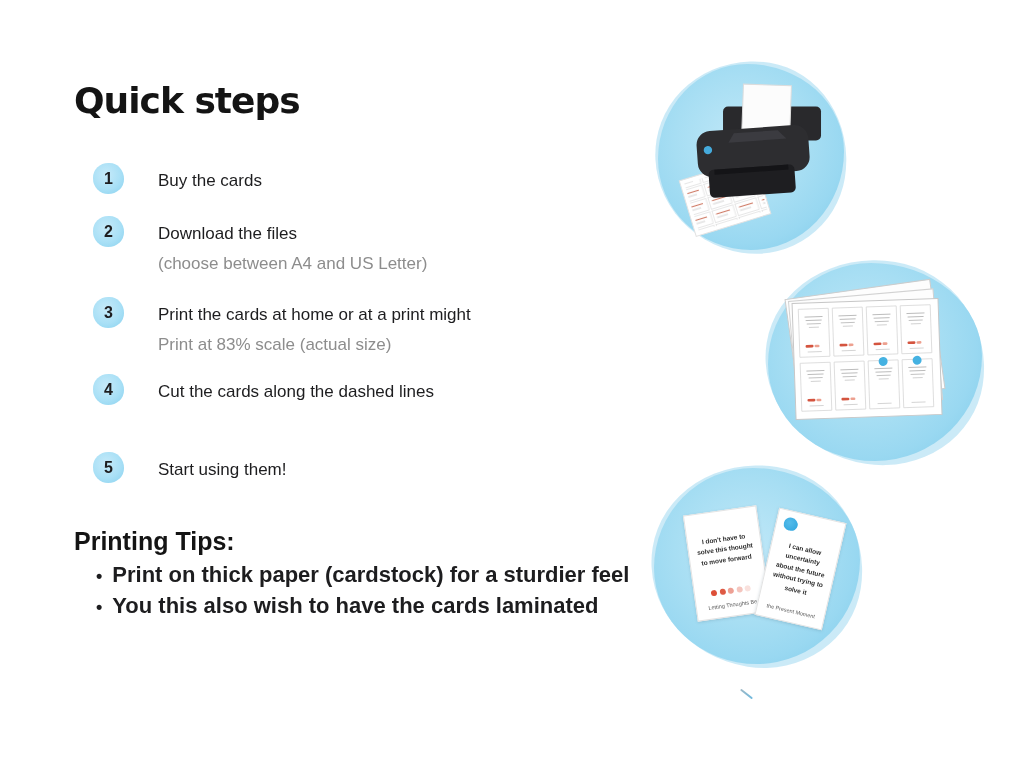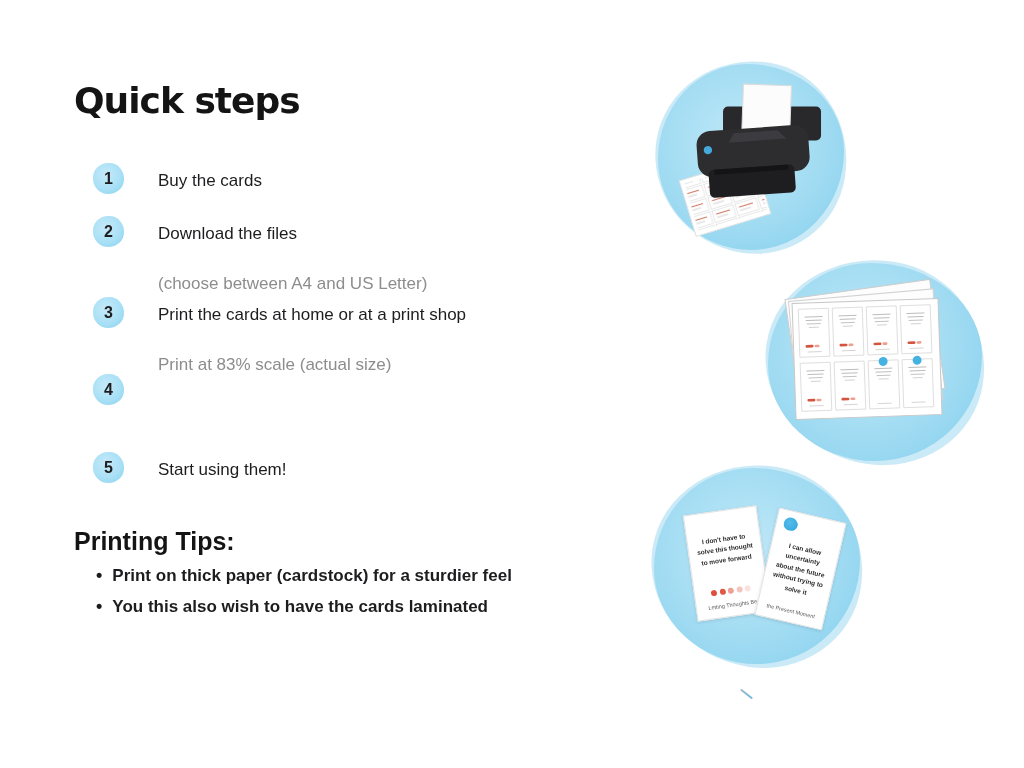--- a/index.html
+++ b/index.html
@@ -23,33 +23,33 @@
 
   .step { position: absolute; left: 93px; display: flex; align-items: flex-start; }
   .step-badge {
     width: 31px; height: 31px; border-radius: 50% 47% 52% 50% / 49% 52% 48% 51%;
     background: radial-gradient(circle at 42% 38%, #c6eaf9 0%, #a9e0f6 55%, #93d6f1 85%, #86cdeb 100%);
     display: flex; align-items: center; justify-content: center;
     font-size: 16px; font-weight: 700; color: #1d1d1f;
     flex: 0 0 31px;
   }
   .step-text { margin-left: 34px; margin-top: 3px; font-size: 17px; font-weight: 400; line-height: 30px; white-space: nowrap; }
-  .step-text .muted { color: #8d8d8d; margin-top: 20px; }
+  .step-text .muted { color: #8d8d8d; }
   .s1 { top: 163px; }
   .s2 { top: 216px; }
   .s3 { top: 297px; }
   .s4 { top: 374px; }
   .s5 { top: 452px; }
 
   .tips-heading {
     position: absolute; left: 74px; top: 527px;
     font-size: 25px; font-weight: 700; color: #141414;
   }
   .tips-list { position: absolute; left: 96px; top: 560px; margin: 0; padding: 0; list-style: none; }
-  .tips-list li { font-size: 17px; font-weight: 700; line-height: 30px; white-space: nowrap; }
+  .tips-list li { font-size: 22px; font-weight: 700; line-height: 30px; white-space: nowrap; }
   .tips-list li::before { content: "•"; margin-right: 10px; font-size: 18px; }
 
   
   .wc {
     position: absolute;
     border-radius: 48% 52% 50% 50% / 51% 47% 53% 49%;
     background: radial-gradient(circle at 45% 42%, #c0e8f8 0%, #a7def3 45%, #99d8f1 68%, #88cfec 86%, #7ac5e5 100%);
   }
   .wc::before {
     content: ""; position: absolute; inset: -3px;
@@ -112,28 +112,29 @@
     <div class="step-badge">2</div>
     <div class="step-text">
       <div>Download the files</div>
       <div class="muted">(choose between A4 and US Letter)</div>
     </div>
   </div>
 
   <div class="step s3">
     <div class="step-badge">3</div>
     <div class="step-text">
-      <div>Print the cards at home or at a print shop</div>
+      <div>Print the cards at home or at a print might</div>
       <div class="muted">Print at 83% scale (actual size)</div>
     </div>
   </div>
 
   <div class="step s4">
     <div class="step-badge">4</div>
     <div class="step-text">
+      <div>Cut the cards along the dashed lines</div>
     </div>
   </div>
 
   <div class="step s5">
     <div class="step-badge">5</div>
     <div class="step-text">
       <div>Start using them!</div>
     </div>
   </div>
 

